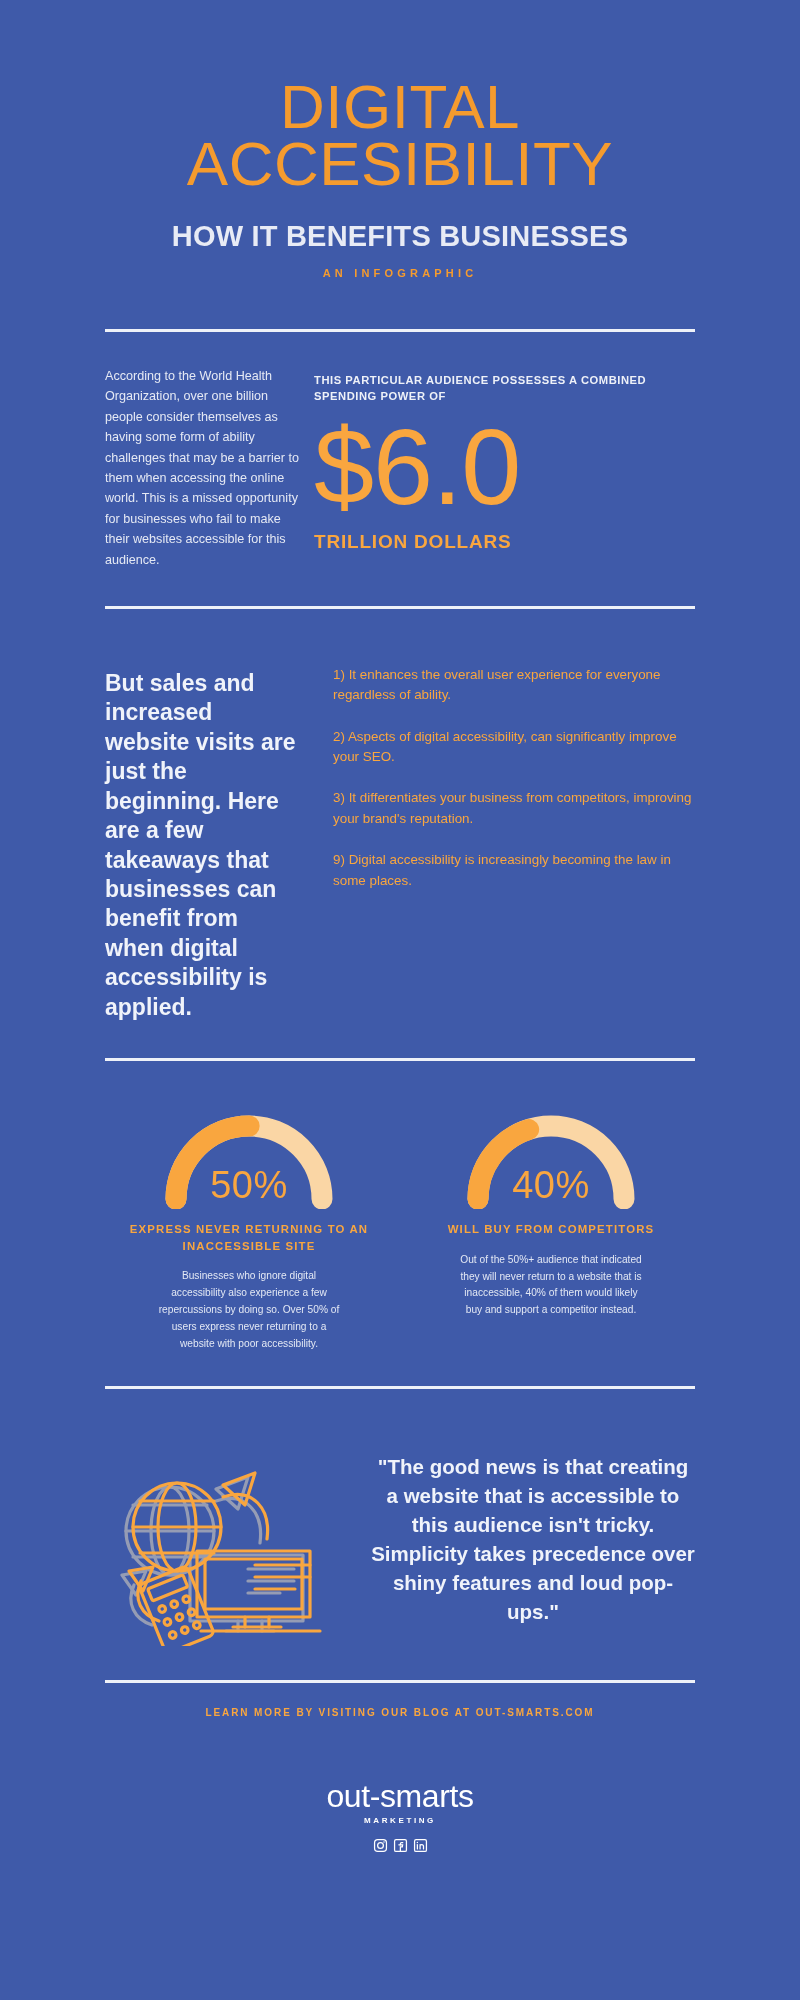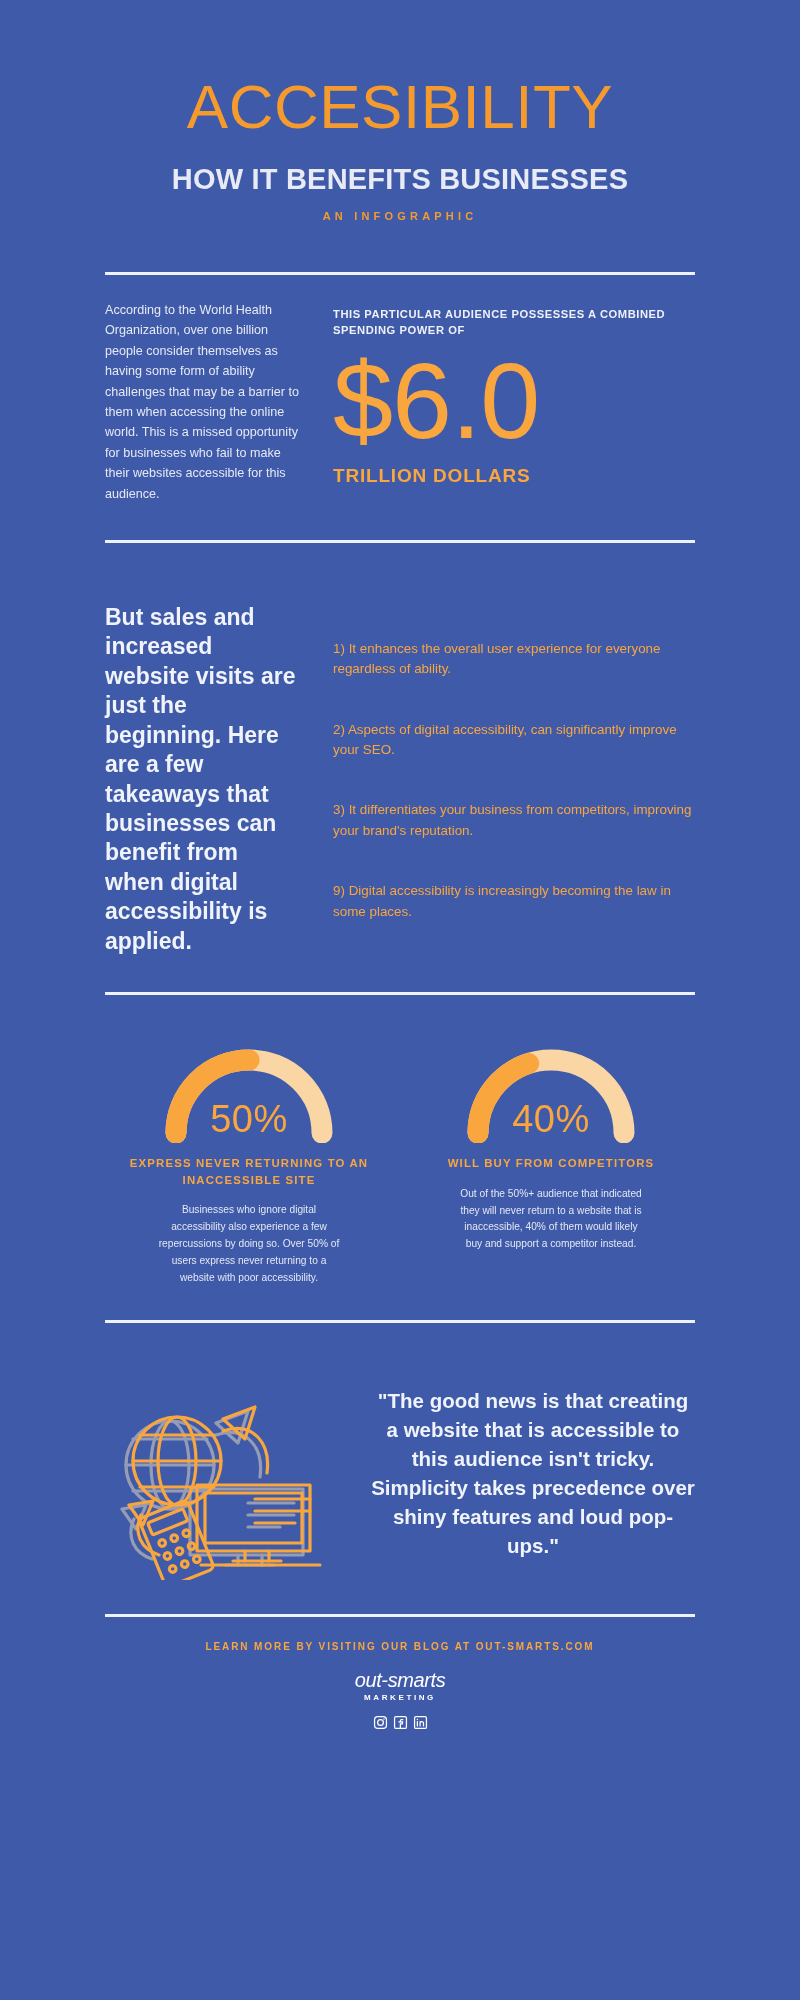--- a/index.html
+++ b/index.html
@@ -50,21 +50,21 @@
 
   
   .divider {
     height: 3px;
     background: #eef1f8;
     width: 100%;
   }
   .sec-div { margin: 0 auto; }
 
   
-  .s1 { display: flex; gap: 28px; padding-top: 25px; }
+  .s1 { display: flex; gap: 9px; padding-top: 34px; }
   .s1-left {
     width: 200px;
     font-size: 12.6px;
     line-height: 1.62;
     color: #e5e9f4;
   }
   .s1-right { flex: 1; padding-top: 6px; }
   .spend-kicker {
     font-size: 11.2px;
     font-weight: 700;
@@ -98,21 +98,20 @@
     font-weight: 700;
     color: #f0f3fa;
     padding-top: 18px;
   }
   .s2-right { flex: 1; padding-top: 14px; }
   .takeaway {
     font-size: 13.4px;
     line-height: 1.52;
     color: #f9a63f;
     margin-bottom: 21px;
-    margin-top: 40px;
   }
   .takeaway:last-child { margin-bottom: 0; }
 
   
   .s3 { display: flex; padding-top: 40px; gap: 14px; }
   .gauge-col { flex: 1; text-align: center; }
   .gauge-wrap {
     position: relative;
     width: 190px;
     height: 108px;
@@ -161,26 +160,25 @@
   
   .footer { padding-top: 34px; text-align: center; }
   .footer-cta {
     margin-top: 24px;
     font-size: 10px;
     font-weight: 700;
     letter-spacing: 1.9px;
     color: #f9a63f;
   }
   .logo {
-    margin-top: 17px;
-    font-size: 20px;
+    margin-top: 60px;
+    font-size: 32px;
     font-weight: 400;
     color: #ffffff;
     letter-spacing: -0.4px;
-    font-style: italic;
   }
   .logo-sub {
     margin-top: 1px;
     font-size: 8px;
     font-weight: 700;
     letter-spacing: 2.6px;
     color: #ffffff;
   }
   .socials {
     margin-top: 13px;
@@ -190,20 +188,21 @@
   }
   .socials svg { display: block; }
 </style>
 </head>
 <body>
 
 <div class="page">
 
   <div class="header">
     <h1 class="title">
+      <span class="l1">DIGITAL</span>
       <span class="l2">ACCESIBILITY</span>
     </h1>
     <div class="subtitle">HOW IT BENEFITS BUSINESSES</div>
     <div class="eyebrow">AN INFOGRAPHIC</div>
   </div>
 
   <div class="divider sec-div" style="margin-top:50px"></div>
 
   <div class="s1">
     <div class="s1-left">According to the World Health Organization, over one billion people consider themselves as having some form of ability challenges that may be a barrier to them when accessing the online world. This is a missed opportunity for businesses who fail to make their websites accessible for this audience.</div>

